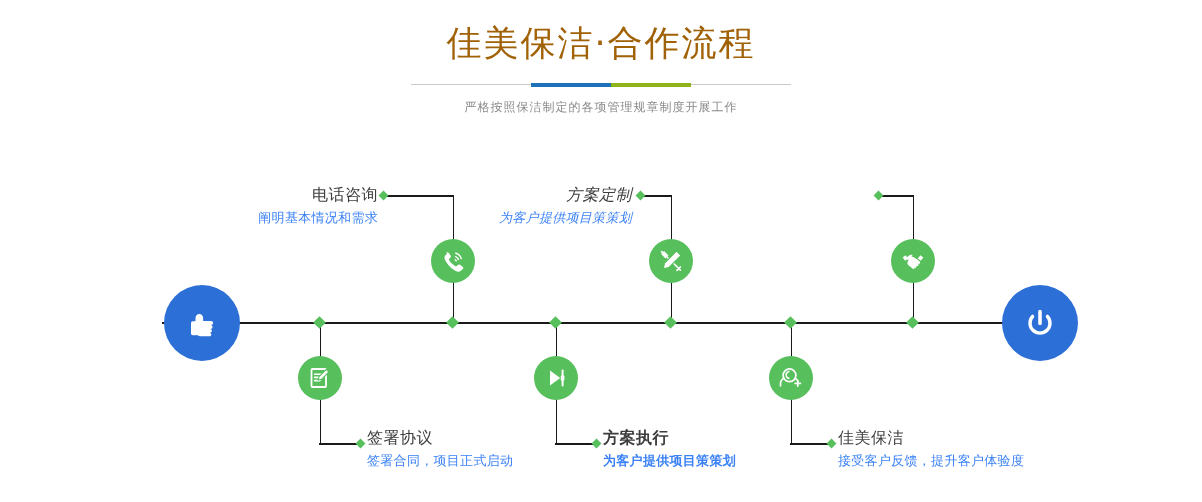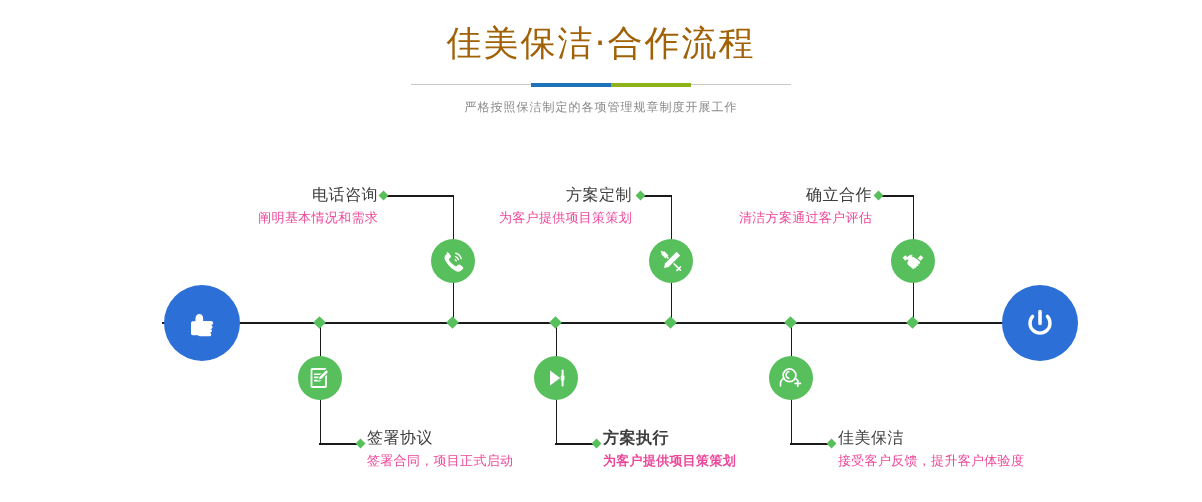--- a/index.html
+++ b/index.html
@@ -104,21 +104,21 @@
 
   .label { position: absolute; white-space: nowrap; }
   .label .lab-title {
     font-size: 16px;
     color: #3d3d3d;
     line-height: 20px;
     letter-spacing: 0.5px;
   }
   .label .lab-desc {
     font-size: 13px;
-    color: #ec4899;
+    color: #3b82f6;
     line-height: 20px;
     letter-spacing: 0.3px;
     margin-top: 3px;
   }
   .label.above { text-align: right; }
   .label.below { text-align: left; }
 
   svg { display: block; }
 </style>
 </head>
@@ -204,21 +204,21 @@
           <path d="M6.0 4.2l3.4 3.4M4.2 6.0l3.4 3.4" stroke="#ffffff" stroke-width="1.7" stroke-linecap="round"></path>
           <path d="M3.6 3.6l6.4 6.4" stroke="#ffffff" stroke-width="1.7" stroke-linecap="round"></path>
           <path d="M16.2 16.0l6.2 6.2M19.0 22.4l3.4-3.4" stroke="#ffffff" stroke-width="1.7" stroke-linecap="round"></path>
         </svg>
       </span>
     </div>
     <div class="stem" style="left:658.5px; top:195px; height:128px;"></div>
     <div class="diamond" style="left:654px; top:318px;"></div>
     <div class="elbow-h" style="left:628px; top:195px; width:31px;"></div>
     <div class="diamond-sm" style="left:625px; top:192px;"></div>
-    <div class="label above" style="left:455px; top:185px; width:165px;">
+    <div class="label above" style="left:455px; top:185px; width:165px;font-style:italic;">
       <div class="lab-title">方案定制</div>
       <div class="lab-desc">为客户提供项目策策划</div>
     </div>
 
     <div class="node-circle" style="left:522px; top:356px;">
       <span>
         <svg width="26" height="26" viewBox="0 0 26 26">
           <path d="M7.0 5.4 L17.2 13.0 L7.0 20.6 Z" fill="#ffffff"></path>
           <path d="M19.6 5.6 L19.6 20.4" stroke="#ffffff" stroke-width="2.0" stroke-linecap="round"></path>
           <rect x="17.8" y="10.6" width="3.6" height="4.8" rx="0.6" fill="#ffffff"></rect>
@@ -241,24 +241,20 @@
           <path d="M23.4 9.4l-3.0-2.2-2.6 3.4 3.0 2.2z" fill="#ffffff"></path>
           <path d="M8.4 10.6l2.6-1.6c.7-.4 1.6-.4 2.3 0l3.4 2.0 3.0 2.6c.6.5.6 1.4.1 1.9-.5.5-1.3.5-1.8.1l-.8-.6.9.8c.6.5.6 1.4.1 1.9-.5.5-1.3.5-1.8.1l-.7-.6.5.5c.5.5.5 1.2.1 1.7-.5.5-1.2.5-1.7.1l-.6-.5.3.3c.4.4.4 1.1 0 1.5-.4.4-1.1.4-1.5 0l-4.3-3.6c-1.5-1.2-1.6-3.4-.1-4.8l.0-.8z" fill="#ffffff"></path>
           <path d="M11.4 9.3l-2.6 2.1c-.6.5-1.5.4-2.0-.2-.5-.6-.4-1.5.2-2.0l2.4-1.9c.9-.7 2.2-.8 3.2-.2" fill="#ffffff"></path>
         </svg>
       </span>
     </div>
     <div class="stem" style="left:900.5px; top:195px; height:128px;"></div>
     <div class="diamond" style="left:896px; top:318px;"></div>
     <div class="elbow-h" style="left:866px; top:195px; width:35px;"></div>
     <div class="diamond-sm" style="left:863px; top:192px;"></div>
-    <div class="label above" style="left:695px; top:185px; width:165px;">
-      <div class="lab-title">确立合作</div>
-      <div class="lab-desc">清洁方案通过客户评估</div>
-    </div>
 
     <div class="node-circle" style="left:757px; top:356px;">
       <span>
         <svg width="26" height="26" viewBox="0 0 26 26">
           <circle cx="11.5" cy="10.3" r="6.4" fill="none" stroke="#ffffff" stroke-width="1.7"></circle>
           <path d="M11.5 6.6a3.4 3.4 0 1 0 0 6.8" fill="none" stroke="#ffffff" stroke-width="1.5"></path>
           <path d="M5.6 13.4c-1.9 1.2-3.1 2.9-3.1 4.8l0 2.6" fill="none" stroke="#ffffff" stroke-width="1.7" stroke-linecap="round"></path>
           <path d="M17.4 13.4c.9.6 1.7 1.3 2.2 2.1" fill="none" stroke="#ffffff" stroke-width="1.7" stroke-linecap="round"></path>
           <path d="M19.8 15.8v5.2M17.2 18.4h5.2" stroke="#ffffff" stroke-width="1.8" stroke-linecap="round"></path>
         </svg>

